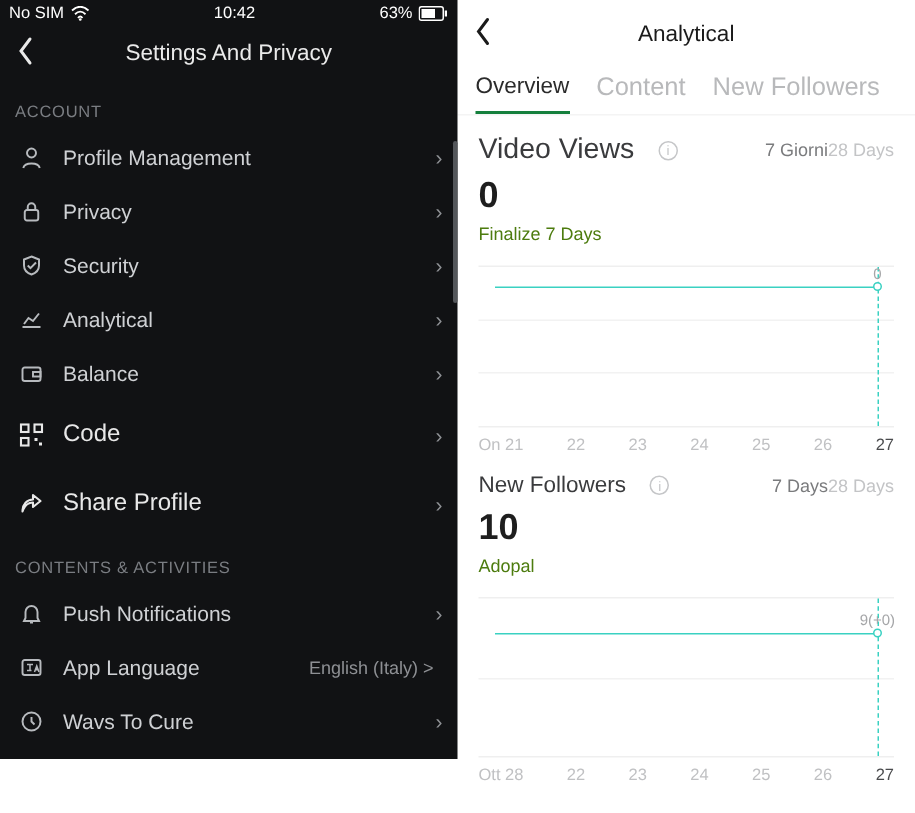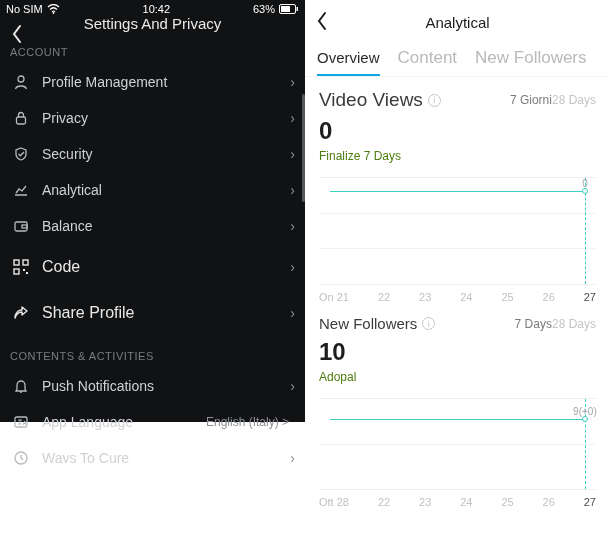--- a/index.html
+++ b/index.html
@@ -6,21 +6,21 @@
   body {
     width: 610px;
     height: 542px;
     display: flex;
     font-family: -apple-system, Helvetica, Arial, sans-serif;
     overflow: hidden;
     background: #fff;
   }
   .panel-left {
     width: 305px;
-    height: 422px;
+    height: 506px;
     background: #111214;
     color: #c8c8c8;
     display: flex;
     flex-direction: column;
     position: relative;
   }
   .panel-right {
     width: 305px;
     height: 542px;
     background: #ffffff;
@@ -120,37 +120,37 @@
     border-bottom: 1px solid #f4f4f4;
   }
   .tab {
     font-size: 17px;
     color: #b8b9bb;
     padding: 4px 0 8px 0;
   }
   .tab.active {
     color: #2b2b2b;
     font-weight: 500;
-    border-bottom: 2px solid #0ea5e9;
+    border-bottom: 2px solid #15803d;
     font-size: 15px;
   }
   .block { padding: 12px 14px 4px 14px; }
   .block-head {
     display: flex;
     justify-content: space-between;
     align-items: center;
     margin-bottom: 6px;
   }
   .block-title {
     font-size: 19px;
     color: #3a3b3d;
     font-weight: 500;
     display: flex;
     align-items: center;
-    gap: 5px;
+    gap: 16px;
   }
   .block-title.small { font-size: 15px; color: #3a3b3d; }
   .info-icon {
     width: 13px; height: 13px; border: 1px solid #c5c6c8; border-radius: 50%;
     display: inline-flex; align-items: center; justify-content: center;
     font-size: 9px; color: #c5c6c8;
   }
   .range-toggle { font-size: 12px; color: #c3c4c6; display: flex; }
   .range-toggle .sel { color: #7a7b7d; }
   .big-num { font-size: 24px; font-weight: 600; color: #1e1e1e; margin-top: 2px; }
@@ -412,21 +412,21 @@
       </div>
       <div class="range-toggle">
         <span class="sel">7 Days</span>
         <span>28 Days</span>
       </div>
     </div>
     <div class="big-num">10</div>
     <div class="sub-label">Adopal</div>
   </div>
 
-  <div class="chart" style="height:92px">
+  <div class="chart" style="height:107px">
     <div class="grid" style="top:50%"></div>
   <div class="series-line" style="top: 22%;"></div>
       <div class="marker" style="left: 96%;"></div>
       <div class="dot" style="left: 96%; top: 22%;"></div>
       <div class="data-label" style="left: 96%; top: 22%;">9(+0)</div>
     </div>
   <div class="x-axis">
       <span>Ott 28</span>
       <span>22</span>
       <span>23</span>

